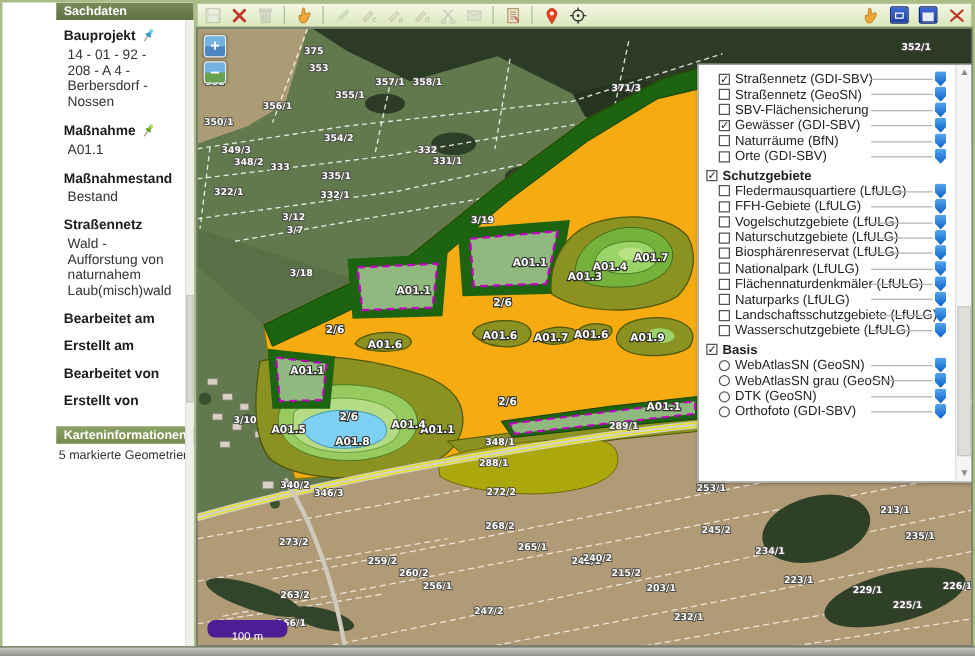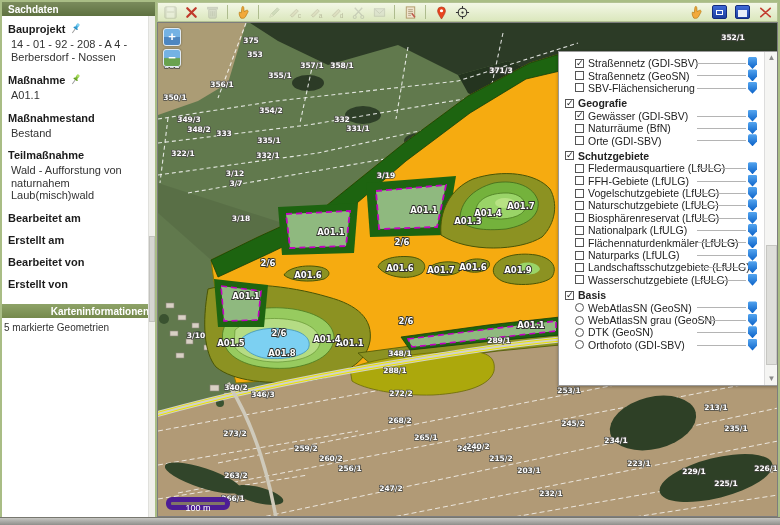--- a/index.html
+++ b/index.html
@@ -1,20 +1,20 @@
 <!DOCTYPE html>
 <html><head>
 <meta charset="utf-8">
 <style>
   html,body{margin:0;padding:0;background:#dcdcd8;}
   *{box-sizing:border-box;}
   body{font-family:"Liberation Sans","DejaVu Sans",sans-serif;}
   .app{position:relative;width:780px;height:525px;background:#a9bd85;overflow:hidden;}
   
-  .sidebar{position:absolute;left:2px;top:2px;width:153px;bottom:8px;background:#ffffff;overflow:hidden;}
+  .sidebar{position:absolute;left:2px;top:2px;width:153px;bottom:8px;background:#ffffff;overflow:hidden;padding-left:43px;}
   .sb-head{color:#fff;font-size:10px;font-weight:bold;padding:2px 6px;height:14px;line-height:11px;}
   .sb-head.dark{background:linear-gradient(#7a8b5c,#5e7140);}
   .sb-head.mid{background:linear-gradient(#8ea368,#75894c);text-align:right;}
   .sb-fields{padding:6px 6px 0 6px;}
   .sb-field{margin-bottom:10px;}
   .sb-label{font-size:11px;font-weight:bold;color:#1c1c1c;display:flex;align-items:flex-end;gap:4px;}
   .sb-value{font-size:11px;color:#333;margin:3px 12px 0 3px;line-height:12.5px;}
   .sb-scroll{position:absolute;right:0;top:14px;bottom:0;width:7px;background:#efefeb;border-left:1px solid #e0e0dc;}
   .sb-thumb{position:absolute;left:0;right:0;top:44%;height:17%;background:#d6d6d2;border:1px solid #c2c2be;}
   .ki-text{font-size:10px;color:#333;padding:4px 2px;}
@@ -30,21 +30,21 @@
   .tb-blue{width:15px;height:14px;background:linear-gradient(#3f6ad8,#1d3f9f);border:1px solid #122a7e;border-radius:2px;display:inline-flex;align-items:center;justify-content:center;}
   .ov-in{width:7px;height:5px;border:1px solid #fff;display:block;}
   .lg-in{width:9px;height:7px;background:#e8eef8;display:block;margin-top:3px;}
   .bottom-strip{position:absolute;left:0;right:0;bottom:0;height:8px;background:linear-gradient(#c6c6c2,#8f8f8b);border-top:1px solid #77776f;}
   
   .map{position:absolute;left:0;right:0;top:20px;bottom:0;border:1px solid #7d7d7d;background:#61794d;overflow:hidden;}
   .map svg.art{position:absolute;left:0;top:0;}
   .zoombtns{position:absolute;left:5px;top:5px;width:18px;}
   .zbtn{width:18px;height:18px;margin-bottom:3px;border:1px solid #dfeaf4;border-radius:3px;background:linear-gradient(#74b2e4 48%,#4d86c0 52%);color:#fff;font-size:13px;font-weight:bold;text-align:center;line-height:16px;box-shadow:0 0 2px rgba(0,0,0,.45);}
   .zbtn.minus{background:linear-gradient(#74b2e4 46%,#69a24e 54%);}
-  .scalebar{position:absolute;left:8px;bottom:6px;width:64px;height:13px;background:rgba(90,90,90,.55);border:5px solid #4c1d95;border-radius:6px;color:#fff;font-size:9px;text-align:center;line-height:12px;}
+  .scalebar{position:absolute;left:8px;bottom:6px;width:64px;height:13px;background:rgba(90,90,90,.55);border:7px solid #4c1d95;border-radius:6px;color:#fff;font-size:9px;text-align:center;line-height:12px;}
   
   .lpanel{position:absolute;left:400px;top:28px;width:221px;height:335px;background:#fff;border:1px solid #9a9a9a;box-shadow:0 1px 3px rgba(0,0,0,.3);padding:5px 16px 0 4px;}
   .lp-row{position:relative;height:12.4px;display:flex;align-items:center;font-size:10.5px;color:#222;padding-left:12px;white-space:nowrap;}
   .lp-row.group{padding-left:2px;font-weight:bold;margin-top:3px;}
   .cb,.rb{width:9px;height:9px;border:1px solid #555;background:#fff;display:inline-block;margin-right:4px;flex:0 0 auto;position:relative;}
   .rb{border-radius:50%;}
   .cb.on::after{content:"✓";position:absolute;left:0;top:-2px;font-size:9px;color:#222;}
   .rb.on::after{content:"";position:absolute;left:2px;top:2px;width:3px;height:3px;border-radius:50%;background:#222;}
   .lp-slider{position:absolute;right:5px;top:0;width:60px;height:12px;}
   .lp-track{position:absolute;left:0;right:11px;top:6px;height:1px;background:#b4b4b4;}
@@ -94,21 +94,21 @@
           <div class="sb-value">A01.1</div>
         </div>
         <div class="sb-field">
           <div class="sb-label">
             <span>Maßnahmestand</span>
           </div>
           <div class="sb-value">Bestand</div>
         </div>
         <div class="sb-field">
           <div class="sb-label">
-            <span>Teilmaßnahme</span>
+            <span>Straßennetz</span>
           </div>
           <div class="sb-value">Wald - Aufforstung von naturnahem Laub(misch)wald</div>
         </div>
         <div class="sb-field">
           <div class="sb-label">
             <span>Bearbeitet am</span>
           </div>
         </div>
         <div class="sb-field">
           <div class="sb-label">
@@ -446,24 +446,20 @@
               </span>
             </div>
             <div class="lp-row">
               <span class="cb"></span>
               <span>SBV-Flächensicherung</span>
               <span class="lp-slider">
                 <span class="lp-track"></span>
                 <span class="lp-pin"></span>
               </span>
             </div>
-            <div class="lp-row group">
-              <span class="cb on"></span>
-              <span>Geografie</span>
-            </div>
             <div class="lp-row">
               <span class="cb on"></span>
               <span>Gewässer (GDI-SBV)</span>
               <span class="lp-slider">
                 <span class="lp-track"></span>
                 <span class="lp-pin"></span>
               </span>
             </div>
             <div class="lp-row">
               <span class="cb"></span>

